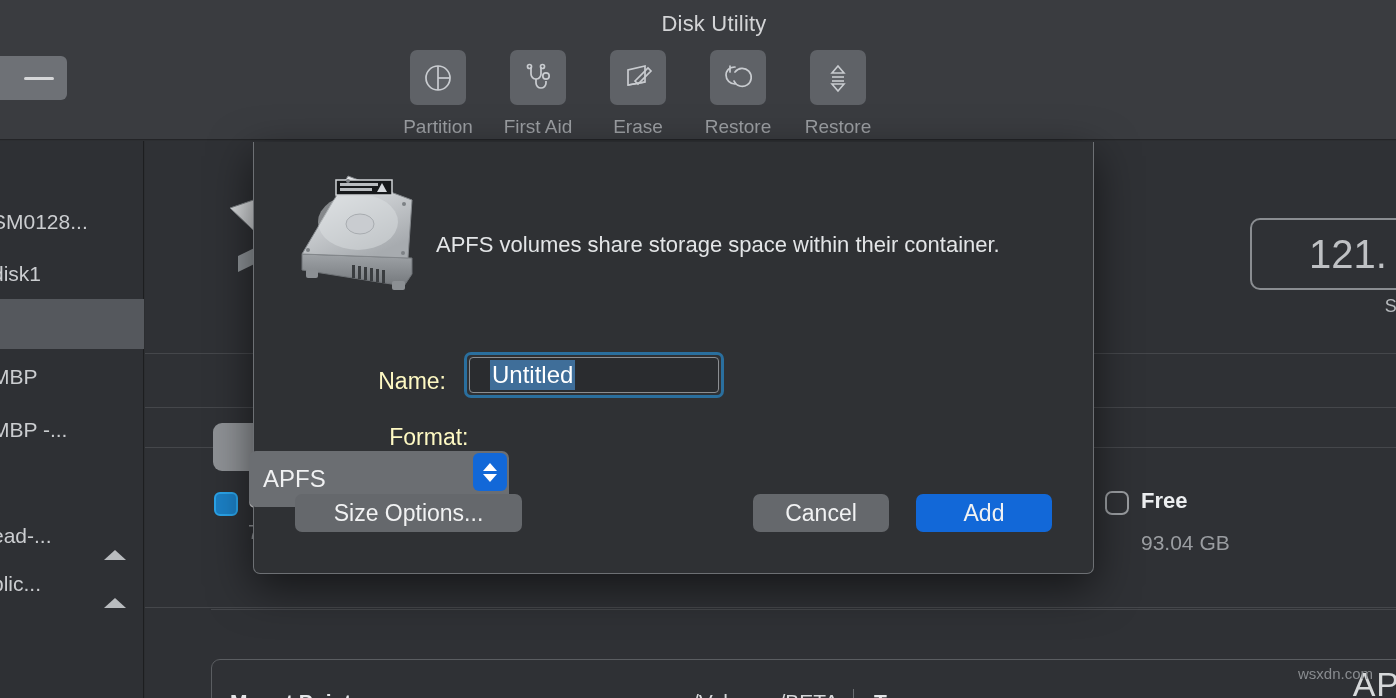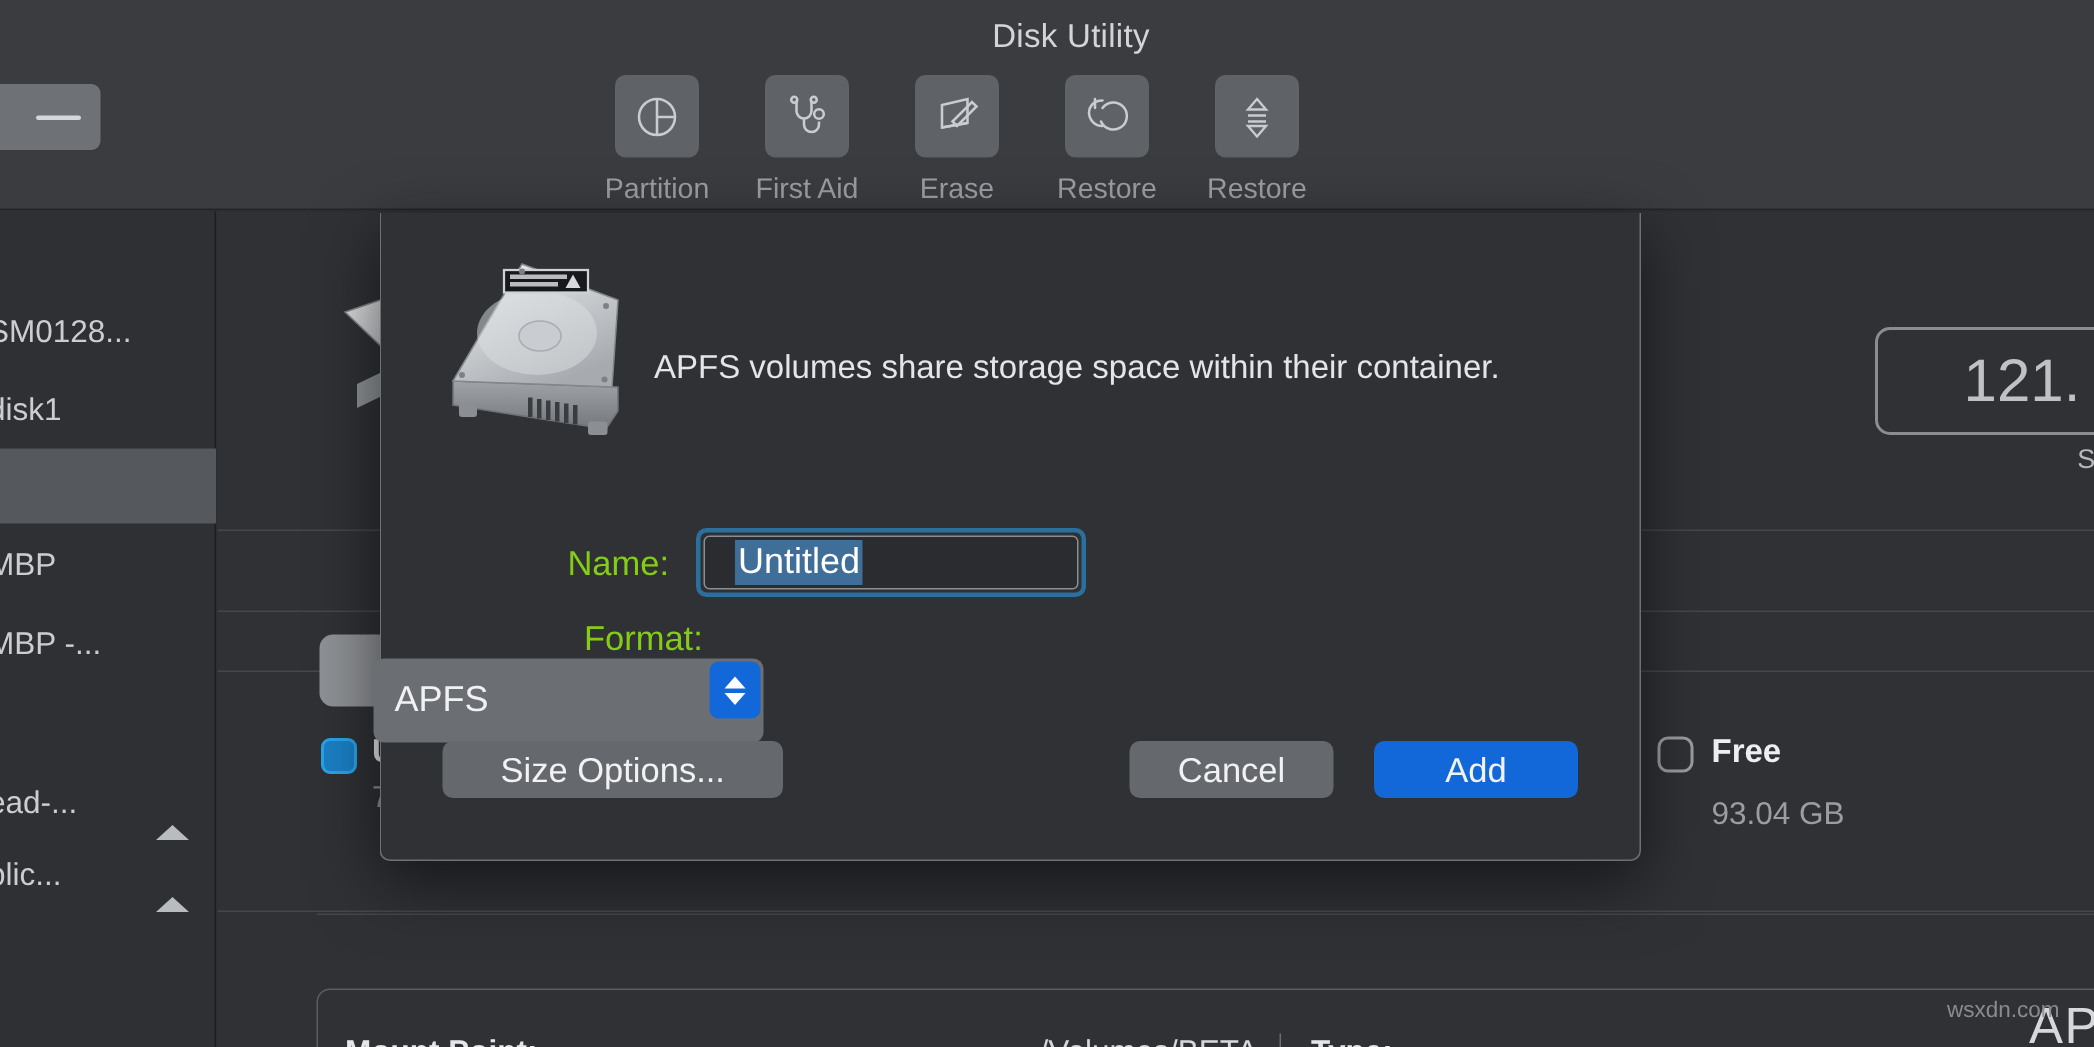--- a/index.html
+++ b/index.html
@@ -130,22 +130,23 @@
   .sheet-disk{position:absolute;left:42px;top:28px;}
   .sheet-title{
     position:absolute;left:182px;top:44px;font-size:25px;font-weight:bold;color:#f2f3f4;
   }
   .sheet-sub{
     position:absolute;left:182px;top:90px;font-size:22px;color:#e3e5e7;
   }
 
   .field-row{position:absolute;display:flex;align-items:center;}
   .field-lbl{
-    width:215px;text-align:right;padding-right:18px;font-size:23px;color:#84cc16;
+    width:215px;text-align:right;padding-right:18px;font-size:23px;color:#fef9c3;
     box-sizing:border-box;
+    margin-top:12px;
   }
   .name-wrap{
     width:260px;height:46px;border:3px solid #2a6f9e;border-radius:7px;
     box-sizing:border-box;padding:2px;
   }
   .name-inner{
     width:100%;height:100%;background:#2a2c2f;border:1px solid #8b8e92;border-radius:4px;
     box-sizing:border-box;display:flex;align-items:center;padding-left:20px;
   }
   .name-val{

